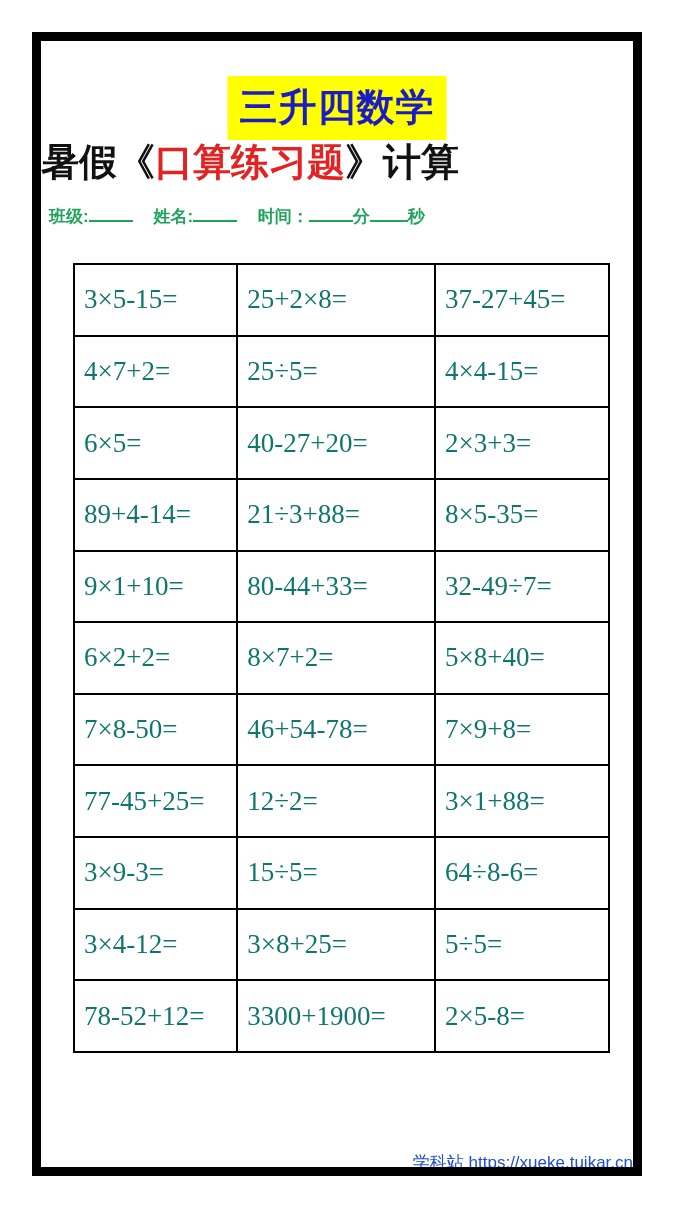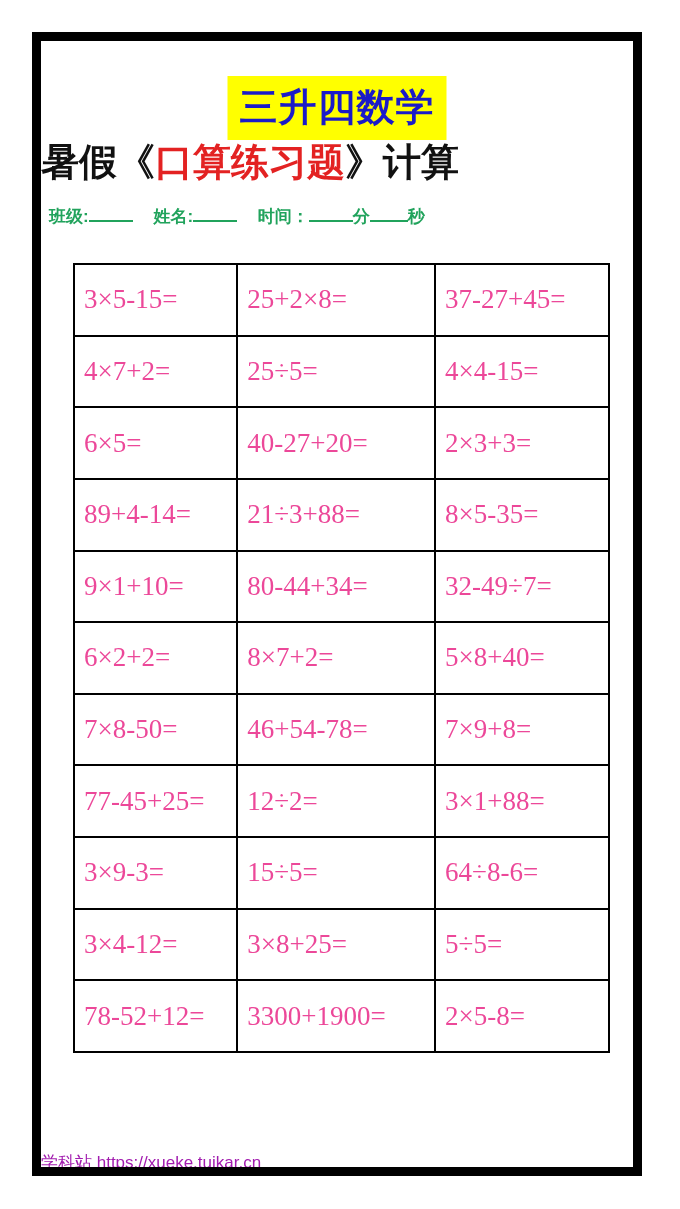--- a/index.html
+++ b/index.html
@@ -78,35 +78,35 @@
     top: 222px;
     width: 537px;
     height: 790px;
     border-collapse: collapse;
     table-layout: fixed;
   }
   table.problems td {
     border: 2.5px solid #000000;
     font-family: "Liberation Serif", "DejaVu Serif", serif;
     font-size: 27px;
-    color: #ec4899;
+    color: #0f766e;
     padding: 0 0 0 9px;
     vertical-align: middle;
     white-space: nowrap;
     overflow: hidden;
   }
   .footer {
     position: absolute;
     top: 1111px;
     left: 0;
     width: 100%;
-    text-align: left;
+    text-align: right;
     font-size: 17px;
     line-height: 22px;
-    color: #a21caf;
+    color: #1d4ed8;
     white-space: nowrap;
   }
 </style>
 </head>
 <body>
 
 <div class="sheet">
   <div class="frame">
 
     <div class="title-badge">
@@ -143,21 +143,21 @@
           <td>40-27+20=</td>
           <td>2×3+3=</td>
         </tr>
         <tr>
           <td>89+4-14=</td>
           <td>21÷3+88=</td>
           <td>8×5-35=</td>
         </tr>
         <tr>
           <td>9×1+10=</td>
-          <td>80-44+34=</td>
+          <td>80-44+33=</td>
           <td>32-49÷7=</td>
         </tr>
         <tr>
           <td>6×2+2=</td>
           <td>8×7+2=</td>
           <td>5×8+40=</td>
         </tr>
         <tr>
           <td>7×8-50=</td>
           <td>46+54-78=</td>

